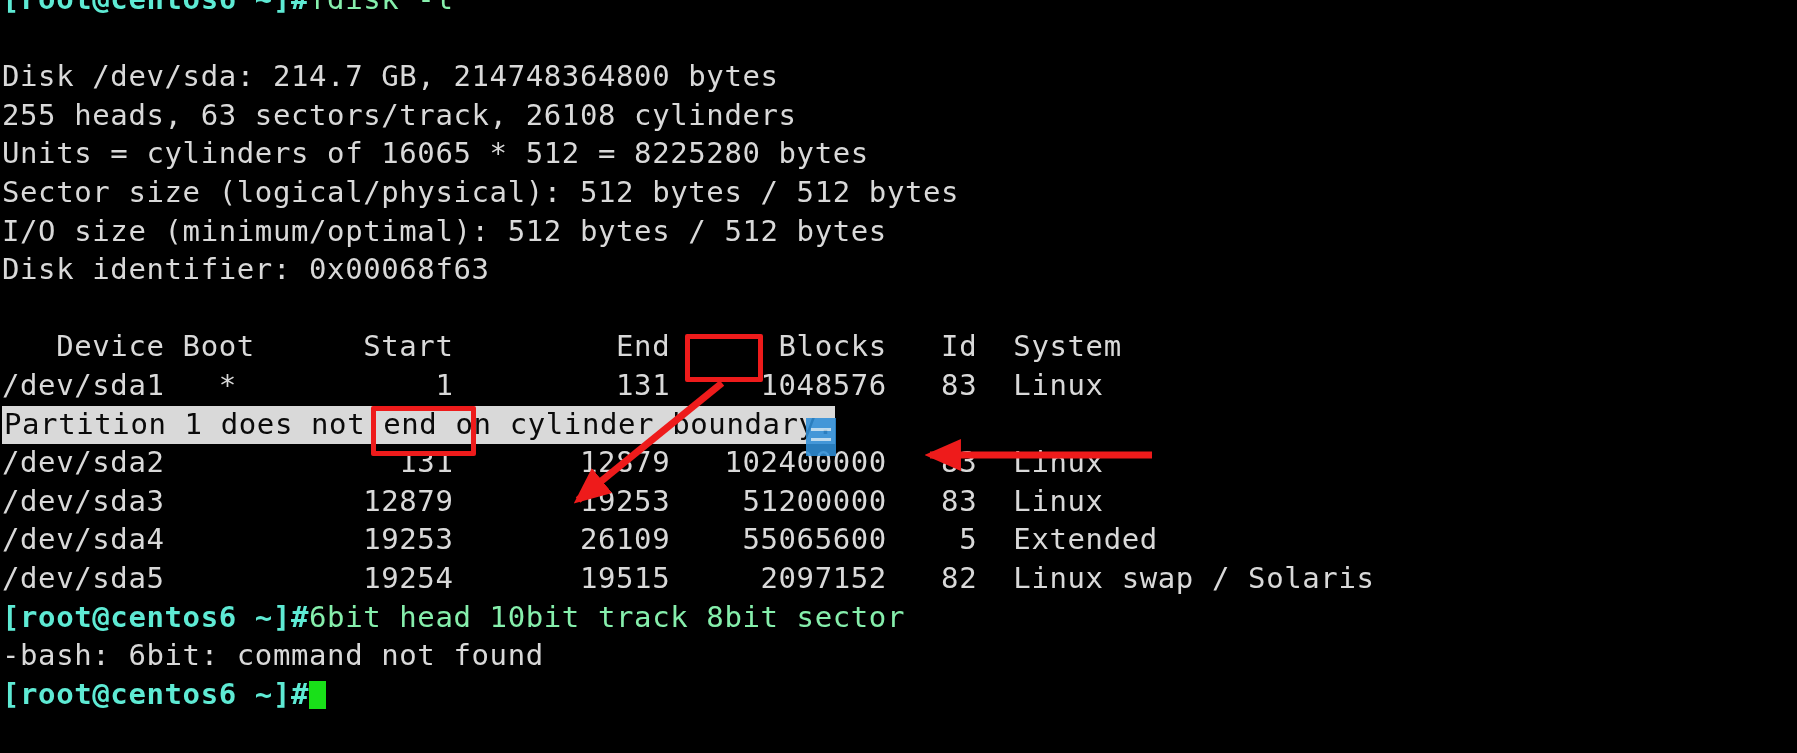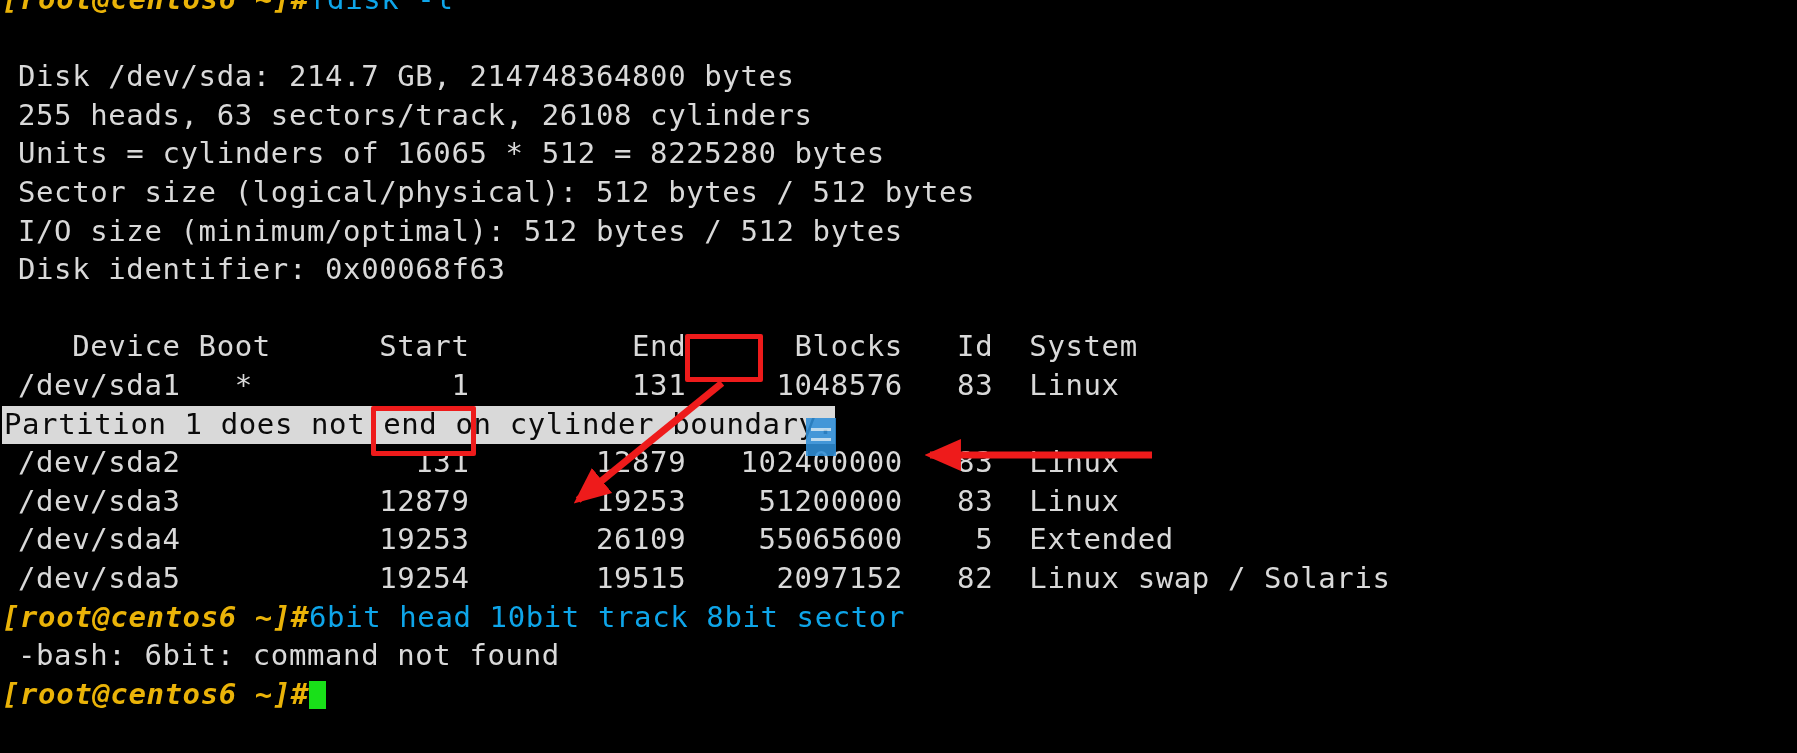--- a/index.html
+++ b/index.html
@@ -26,23 +26,23 @@
     left: 0;
     top: -20px;
     width: 100%;
     white-space: pre;
   }
   .line {
     height: 38.6px;
     white-space: pre;
     padding-left: 2px;
   }
-  .prompt { color: #eab308; font-weight: bold; font-style: italic; }
-  .cmd    { color: #0ea5e9; }
-  .out    { color: #d9d9d9; margin-left: 16px; }
+  .prompt { color: #5eead4; font-weight: bold; }
+  .cmd    { color: #86efac; }
+  .out    { color: #d9d9d9; }
   .blank  { color: transparent; }
 
   
   .sel-line { position: relative; }
   .sel-hl {
     background: #d9d9d9;
     color: #0a0a0a;
     padding: 1px 0 3px 2px;
     box-decoration-break: clone;
   }

